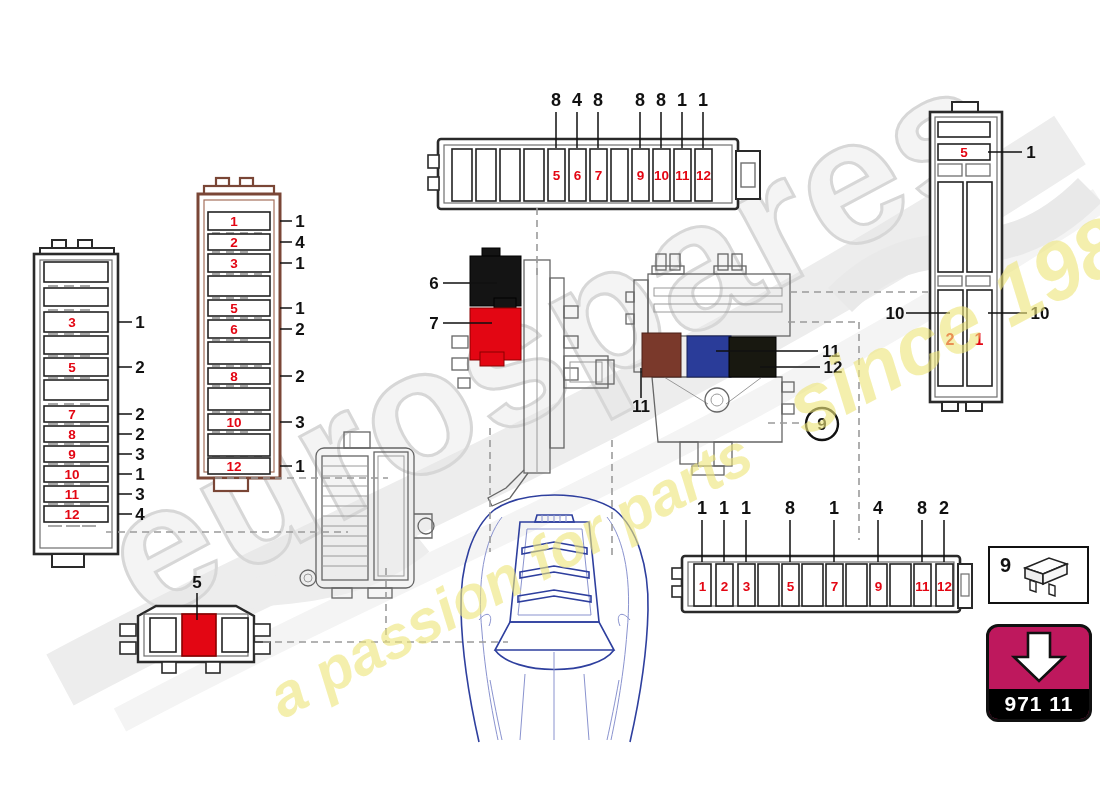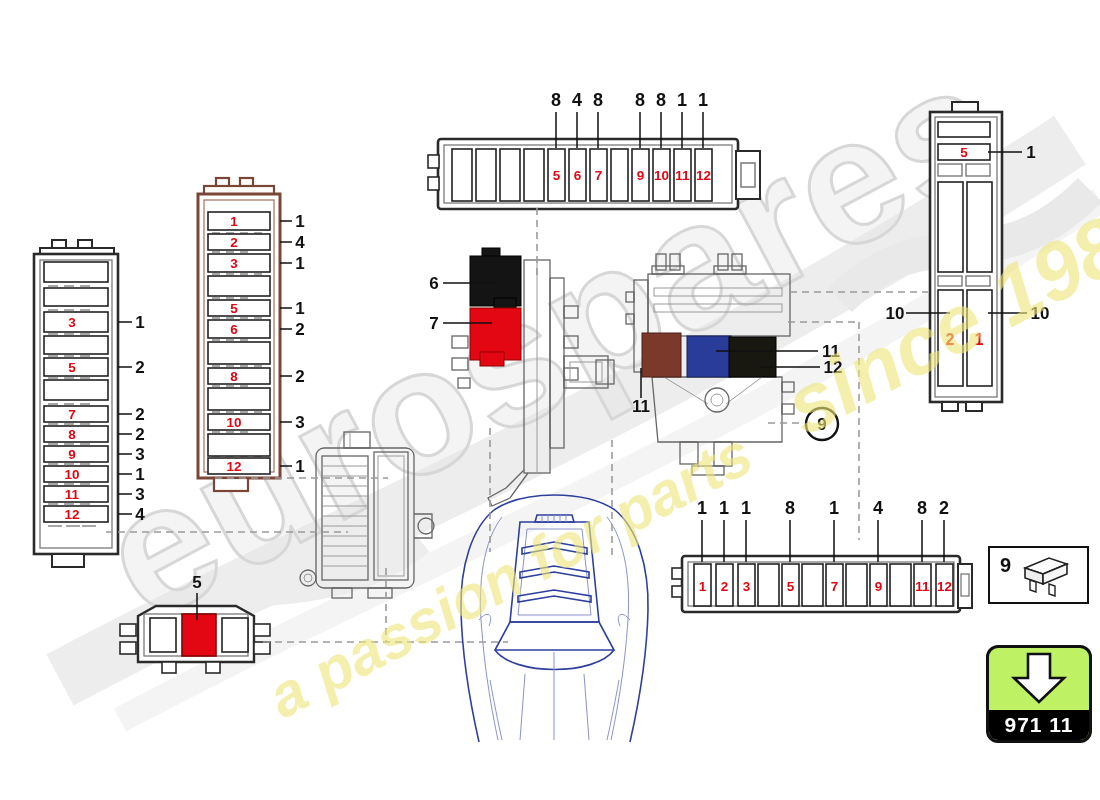--- a/index.html
+++ b/index.html
@@ -35,22 +35,22 @@
     transform:rotate(-28deg);font-size:60px;}
   .wm-tag2{left:740px;top:150px;width:470px;height:330px;display:flex;align-items:center;justify-content:center;
     transform:rotate(-28deg);font-size:82px;}
   .comp{z-index:3;}
   #overlay{z-index:4;}
   #bg-swoosh{z-index:0;}
   
   .legend-fuse-box{left:988px;top:546px;width:97px;height:54px;border:2.5px solid #111;background:#fff;
      z-index:3;display:flex;align-items:flex-start;}
   .legend-fuse-box .num{font-size:20px;font-weight:bold;color:#111;margin:6px 0 0 10px;}
-  .legend-arrow-box{left:986px;top:645px;width:100px;height:92px;border:3px solid #111;border-radius:12px;
-     background:#bef264;z-index:3;overflow:hidden;}
+  .legend-arrow-box{left:986px;top:624px;width:100px;height:92px;border:3px solid #111;border-radius:12px;
+     background:#be185d;z-index:3;overflow:hidden;}
   .legend-arrow-box .band{position:absolute;left:0;right:0;bottom:0;height:30px;background:#000;
      color:#fff;font-weight:bold;font-size:21px;display:flex;align-items:center;justify-content:center;
      letter-spacing:1px;}
 </style>
 </head>
 <body>
 
 <div id="canvas">
 
   <svg id="bg-swoosh" class="abs" width="1100" height="800" viewBox="0 0 1100 800">

